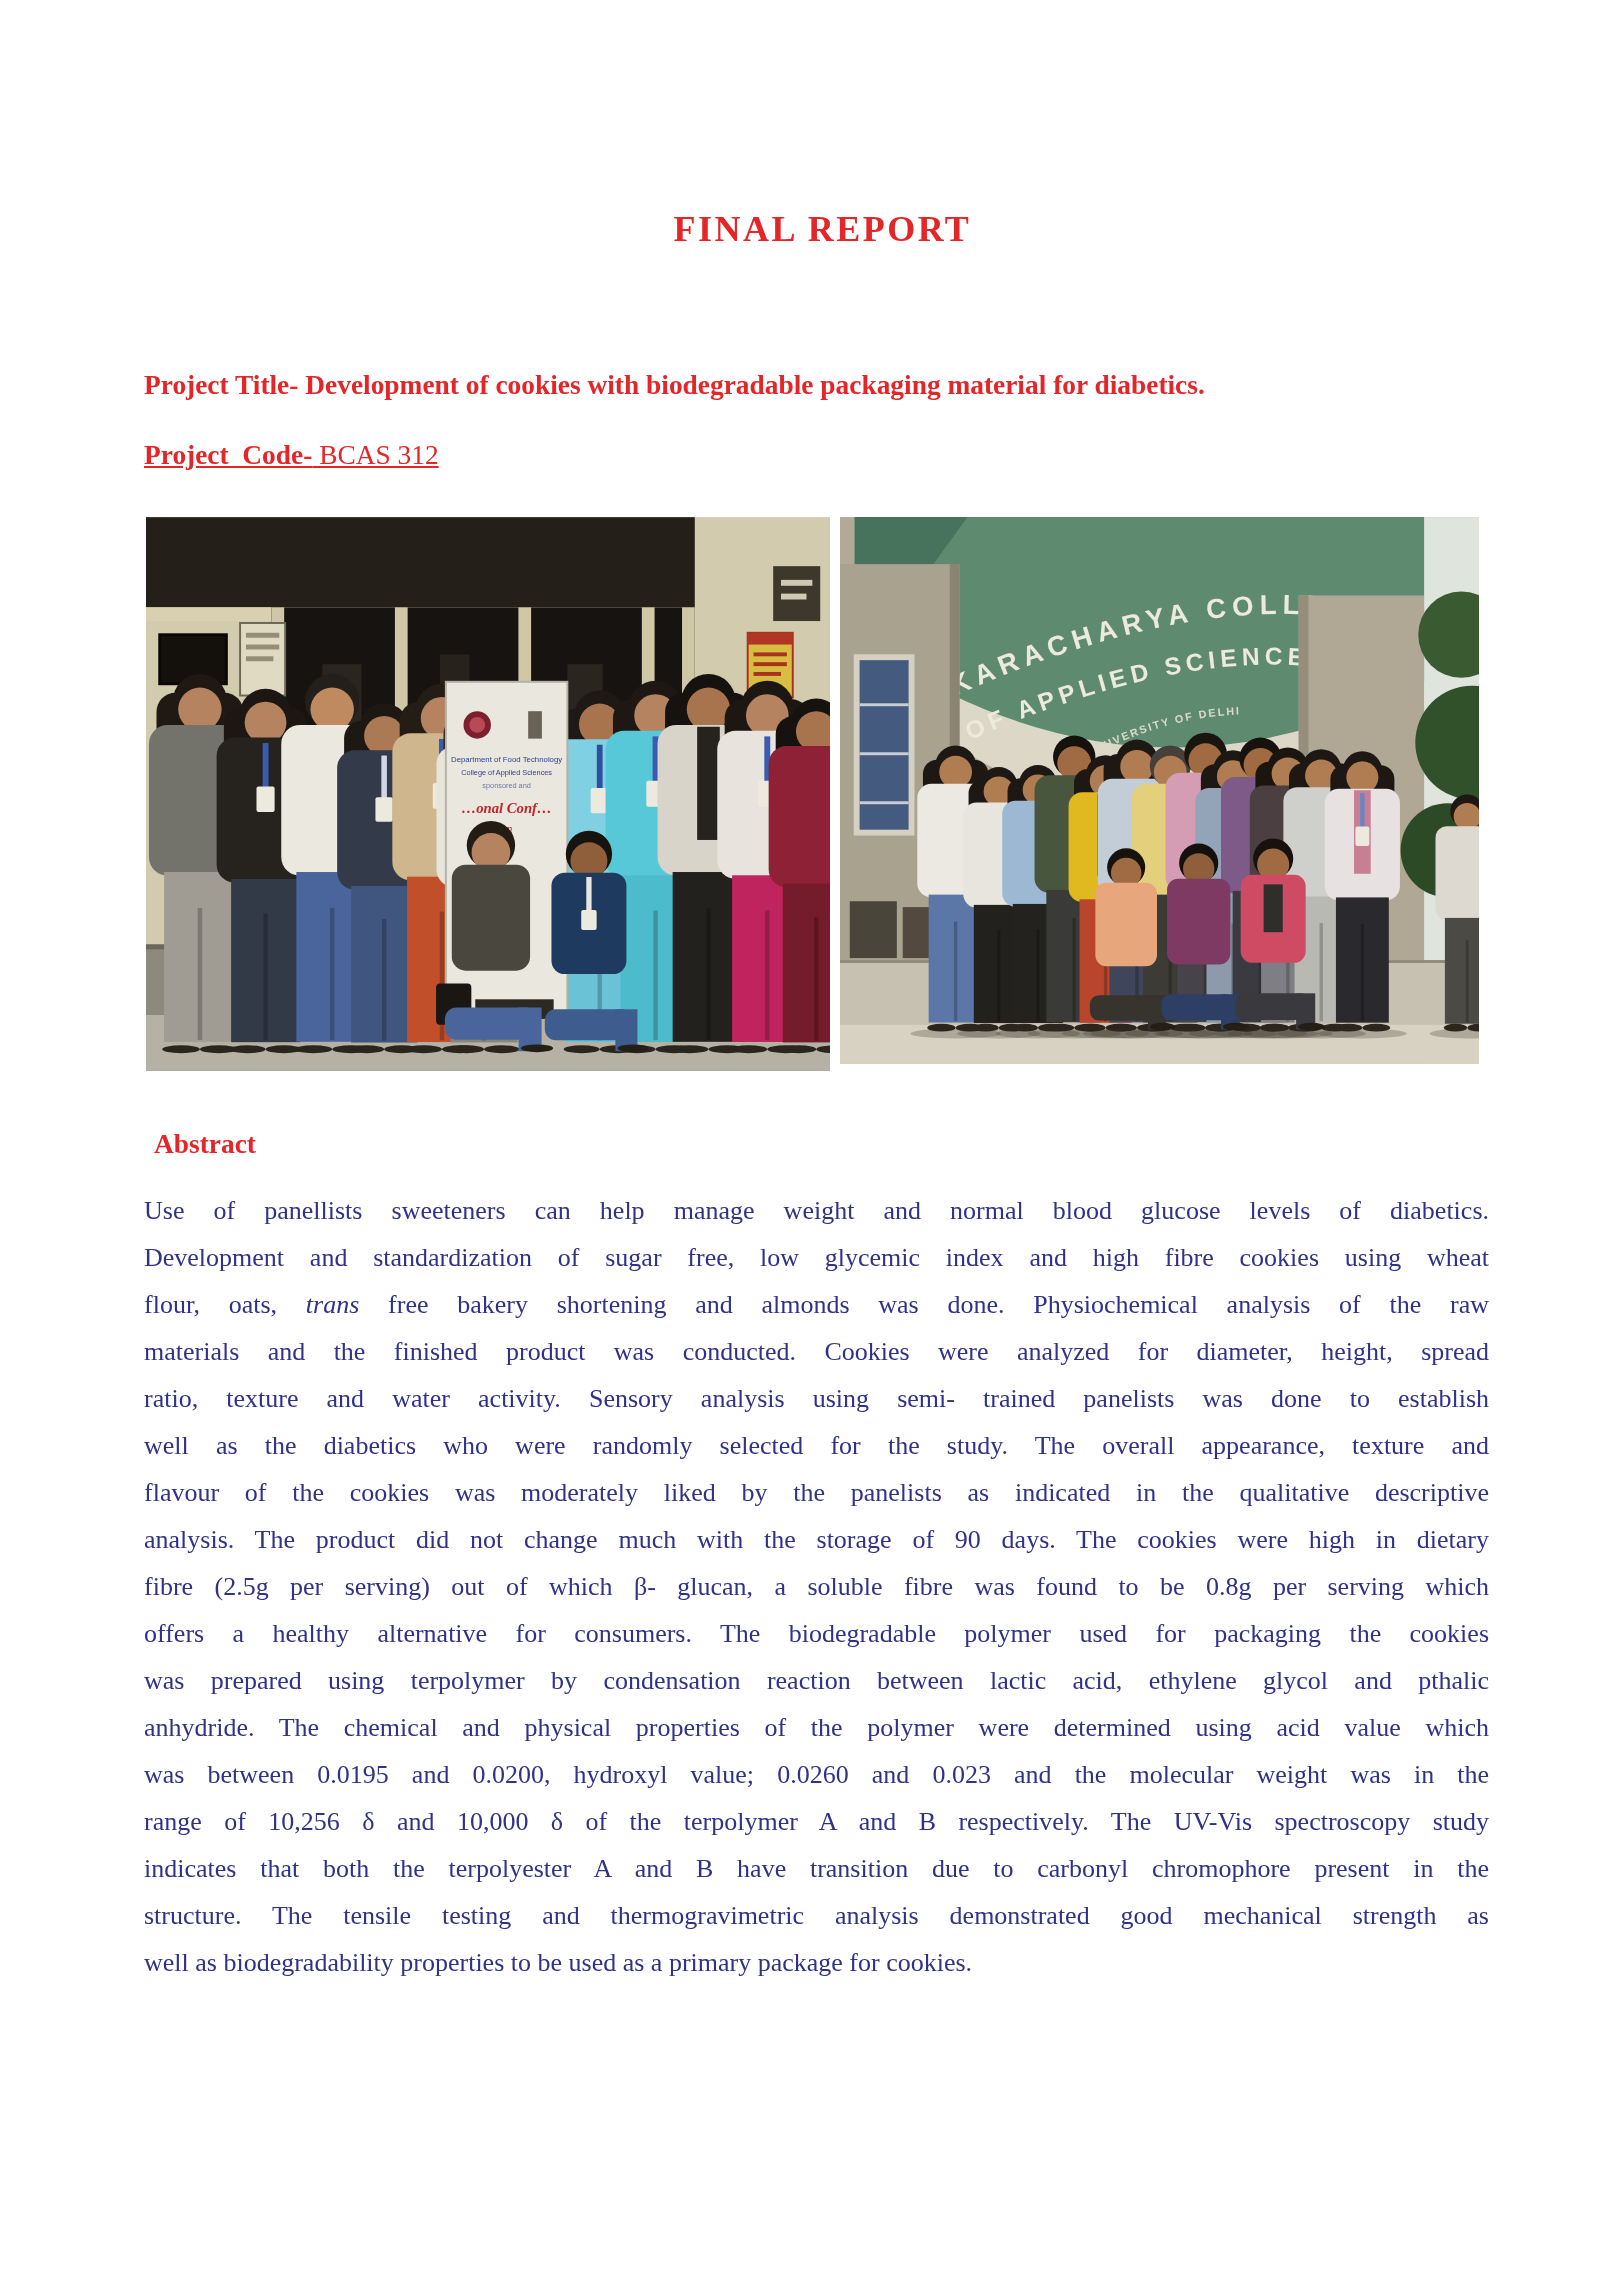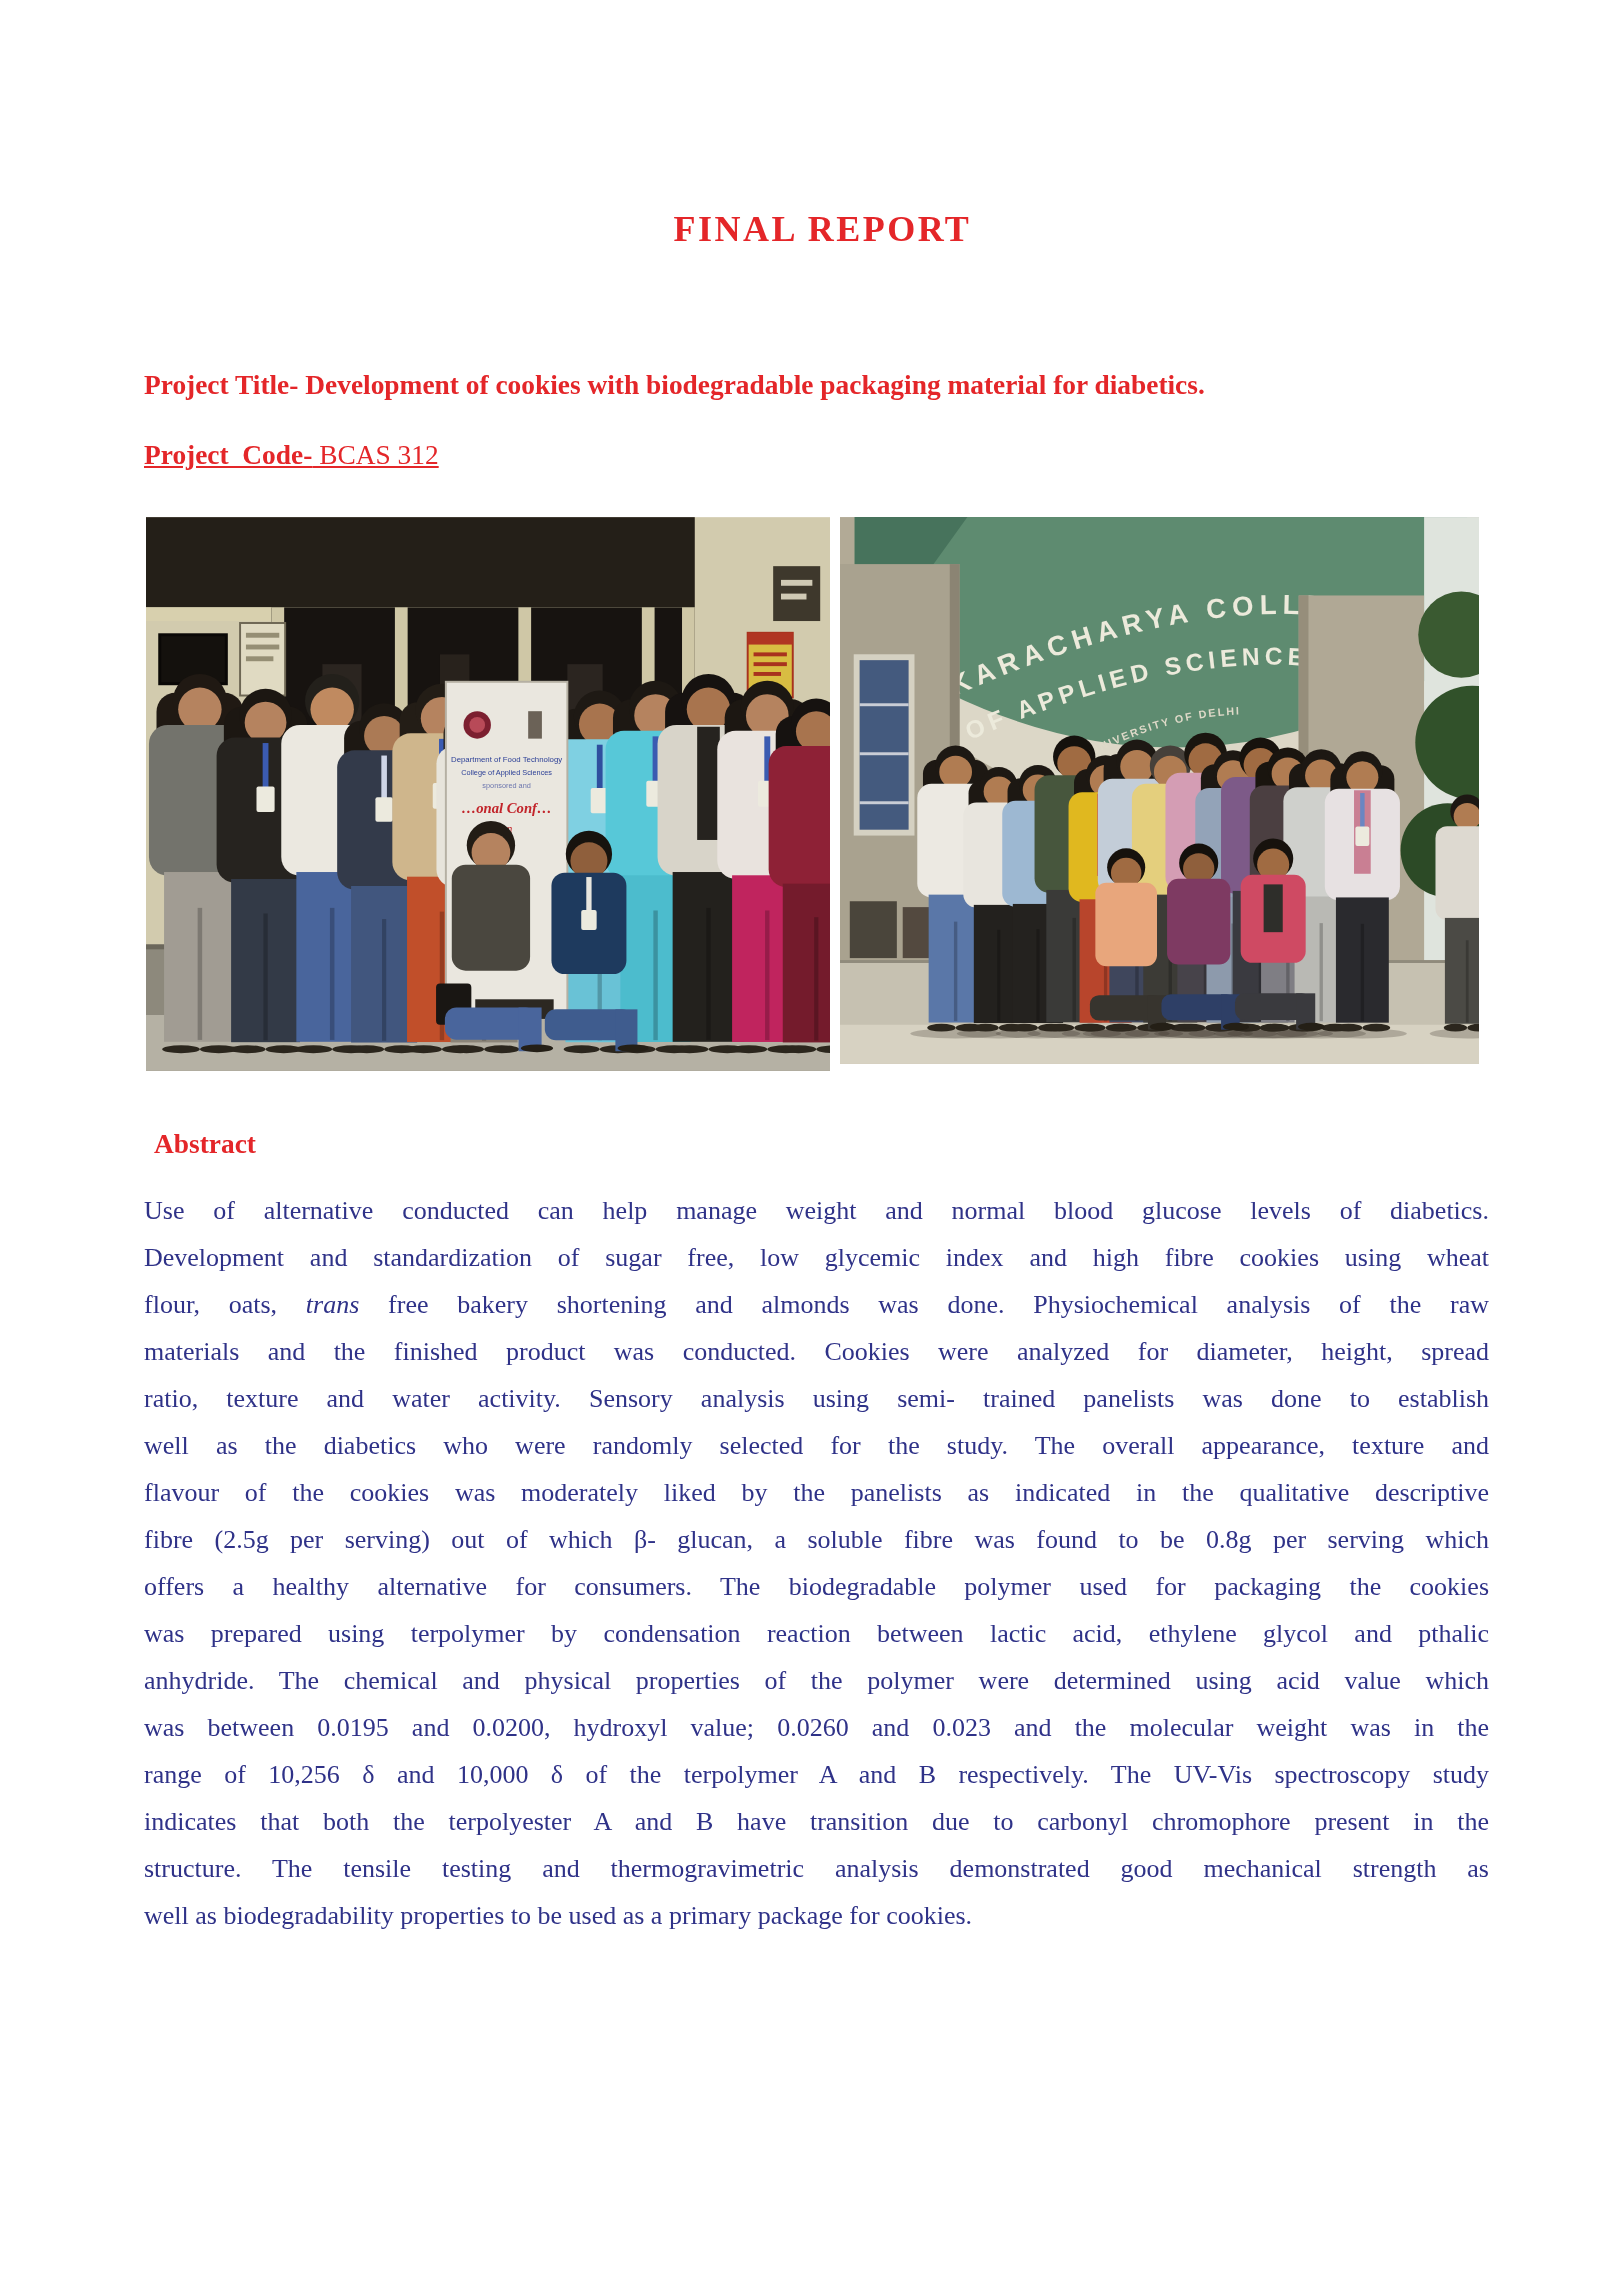--- a/index.html
+++ b/index.html
@@ -390,27 +390,28 @@
           <rect x="403" y="485.95" width="78" height="27.300000000000004" rx="9.75" fill="#3a3a3e"></rect>
           <rect x="465.4" y="485.95" width="19.5" height="37.05" fill="#3a3a3e"></rect>
           <ellipse cx="481" cy="520" rx="13.650000000000002" ry="4" fill="#241f16"></ellipse>
         </g>
     </svg>
 
   </div>
 
   <p class="abshead">Abstract</p>
   <div class="absbody" id="absbody">
-      <div class="abs-line">Use of alternative conducted can help manage weight and normal blood glucose levels of diabetics.</div>
+      <div class="abs-line">Use of panellists sweeteners can help manage weight and normal blood glucose levels of diabetics.</div>
       <div class="abs-line">Development and standardization of sugar free, low glycemic index and high fibre cookies using wheat</div>
       <div class="abs-line">flour, oats, <em>trans</em> free bakery shortening and almonds was done. Physiochemical analysis of the raw</div>
       <div class="abs-line">materials and the finished product was conducted. Cookies were analyzed for diameter, height, spread</div>
       <div class="abs-line">ratio, texture and water activity. Sensory analysis using semi- trained panelists was done to establish</div>
       <div class="abs-line">well as the diabetics who were randomly selected for the study. The overall appearance, texture and</div>
       <div class="abs-line">flavour of the cookies was moderately liked by the panelists as indicated in the qualitative descriptive</div>
+      <div class="abs-line">analysis. The product did not change much with the storage of 90 days. The cookies were high in dietary</div>
       <div class="abs-line">fibre (2.5g per serving) out of which β- glucan, a soluble fibre was found to be 0.8g per serving which</div>
       <div class="abs-line">offers a healthy alternative for consumers. The biodegradable polymer used for packaging the cookies</div>
       <div class="abs-line">was prepared using terpolymer by condensation reaction between lactic acid, ethylene glycol and pthalic</div>
       <div class="abs-line">anhydride. The chemical and physical properties of the polymer were determined using acid value which</div>
       <div class="abs-line">was between 0.0195 and 0.0200, hydroxyl value; 0.0260 and 0.023 and the molecular weight was in the</div>
       <div class="abs-line">range of 10,256 δ and 10,000 δ of the terpolymer A and B respectively. The UV-Vis spectroscopy study</div>
       <div class="abs-line">indicates that both the terpolyester A and B have transition due to carbonyl chromophore present in the</div>
       <div class="abs-line">structure. The tensile testing and thermogravimetric analysis demonstrated good mechanical strength as</div>
       <div class="abs-line last">well as biodegradability properties to be used as a primary package for cookies.</div>
     </div>

